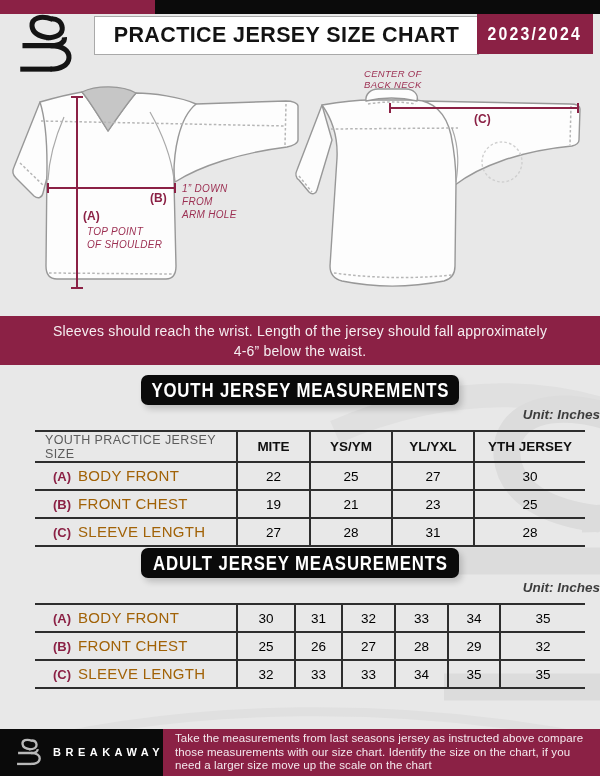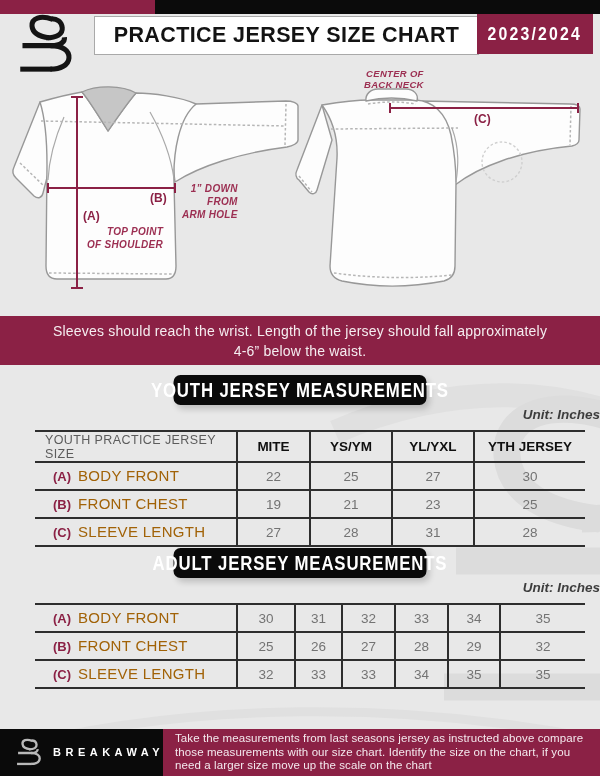--- a/index.html
+++ b/index.html
@@ -23,31 +23,31 @@
   .season-box span{color:#fff;font-weight:bold;font-size:18px;letter-spacing:2.5px;transform:scaleX(.88);white-space:nowrap;}
 
   
   .diagram{position:absolute;left:0;top:60px;width:600px;height:256px;}
   .jersey{fill:#fdfdfd;stroke:#989898;stroke-width:1.4;stroke-linejoin:round;}
   .collar-inner{fill:#c6c6c6;stroke:#989898;stroke-width:1.2;}
   .seam{fill:none;stroke:#a9a9a9;stroke-width:1.2;}
   .stitch{fill:none;stroke:#b6b6b6;stroke-width:1.5;stroke-dasharray:2.6 2.2;}
   .meas{fill:none;stroke:#8b2145;stroke-width:2;}
   .lbl-key{position:absolute;color:#8b2145;font-weight:bold;font-size:12px;white-space:nowrap;}
-  .lbl-it{position:absolute;color:#9c2f52;font-style:italic;font-size:10px;font-weight:bold;
-          line-height:13px;letter-spacing:.3px;white-space:pre;text-align:right;}
+  .lbl-it{position:absolute;color:#9c2f52;font-style:italic;font-size:10px;font-weight:normal;
+          line-height:13px;letter-spacing:.3px;white-space:pre;}
   .lbl-it.small{font-size:9.5px;line-height:10.5px;}
 
   
   .notice{position:absolute;left:0;top:316px;width:600px;height:49px;background:#8b2145;
           display:flex;align-items:center;justify-content:center;}
   .notice div{width:500px;text-align:center;color:#f5edf0;font-size:14px;line-height:20px;letter-spacing:.2px;}
 
   
-  .banner{position:absolute;left:50%;transform:translateX(-50%);width:253px;height:30px;background:#0a0a0a;
+  .banner{position:absolute;left:50%;transform:translateX(-50%);width:318px;height:30px;background:#0a0a0a;
           border-radius:7px;display:flex;align-items:center;justify-content:center;
           box-shadow:3px 4px 6px rgba(0,0,0,.18);}
   .banner span{color:#fff;font-weight:bold;font-size:20px;letter-spacing:1px;transform:scaleX(.84);white-space:nowrap;}
   .banner.youth{top:375px;}
   .banner.adult{top:548px;}
   .unit{position:absolute;left:0;width:600px;text-align:right;font-style:italic;font-weight:bold;
         font-size:13.5px;color:#3d3d3d;}
   .unit.youth{top:407px;}
   .unit.adult{top:580px;}
 
@@ -58,21 +58,21 @@
   .size-table.adult{top:603px;}
   .size-table th,.size-table td{border-bottom:2px solid #2e2e2e;padding:0;}
   .size-table th+th,.size-table td+td{border-left:2px solid #2e2e2e;}
   .size-table th{height:29px;}
   .size-table td{height:26px;}
   th.col-label{text-align:left;padding-left:10px;font-weight:normal;font-size:12.5px;color:#5c5c5c;letter-spacing:.4px;}
   th.size-col{font-size:13.5px;font-weight:bold;color:#101010;text-align:center;}
   td.rowlabel{text-align:left;padding-left:18px;white-space:nowrap;}
   td.rowlabel .key{color:#8b2145;font-weight:bold;font-size:13px;margin-right:7px;}
   td.rowlabel .rl{font-size:15px;color:#a16207;letter-spacing:.3px;}
-  td.val{text-align:center;font-size:13.5px;color:#737373;}
+  td.val{text-align:center;font-size:13.5px;color:#000000;}
 
   
   .footer{position:absolute;left:0;top:729px;width:600px;height:47px;background:#0a0a0a;}
   .logo-footer{position:absolute;left:16px;top:9px;width:26px;height:29px;color:#b9b9b9;}
   .brand{position:absolute;left:53px;top:17px;color:#ffffff;font-size:11px;font-weight:bold;letter-spacing:4.5px;white-space:nowrap;}
   .footer-note{position:absolute;left:163px;top:0;width:437px;height:47px;background:#8b2145;
                display:flex;align-items:center;}
   .footer-note div{padding:0 8px 0 12px;color:#f4e9ee;font-size:11.5px;line-height:13.6px;letter-spacing:.1px;}
   .logoB path{fill:none;stroke:currentColor;stroke-width:9;}
 </style>

